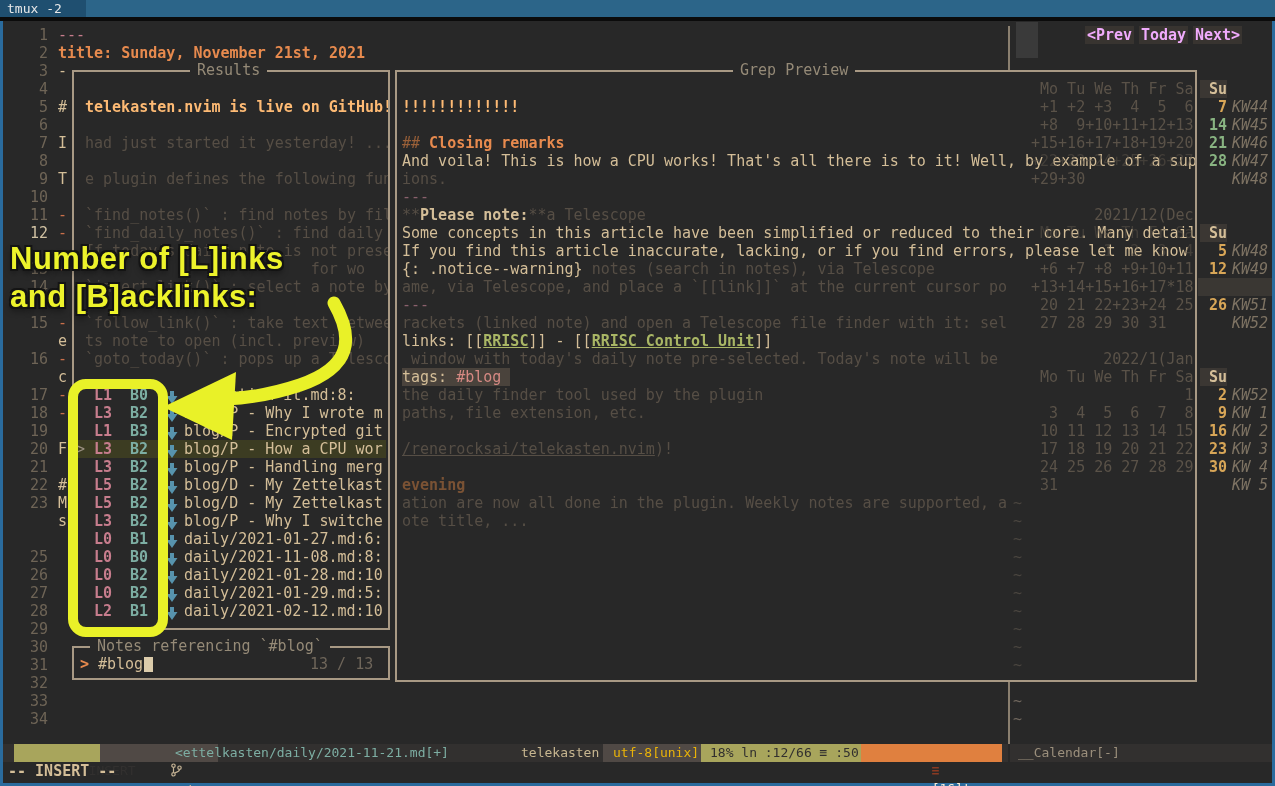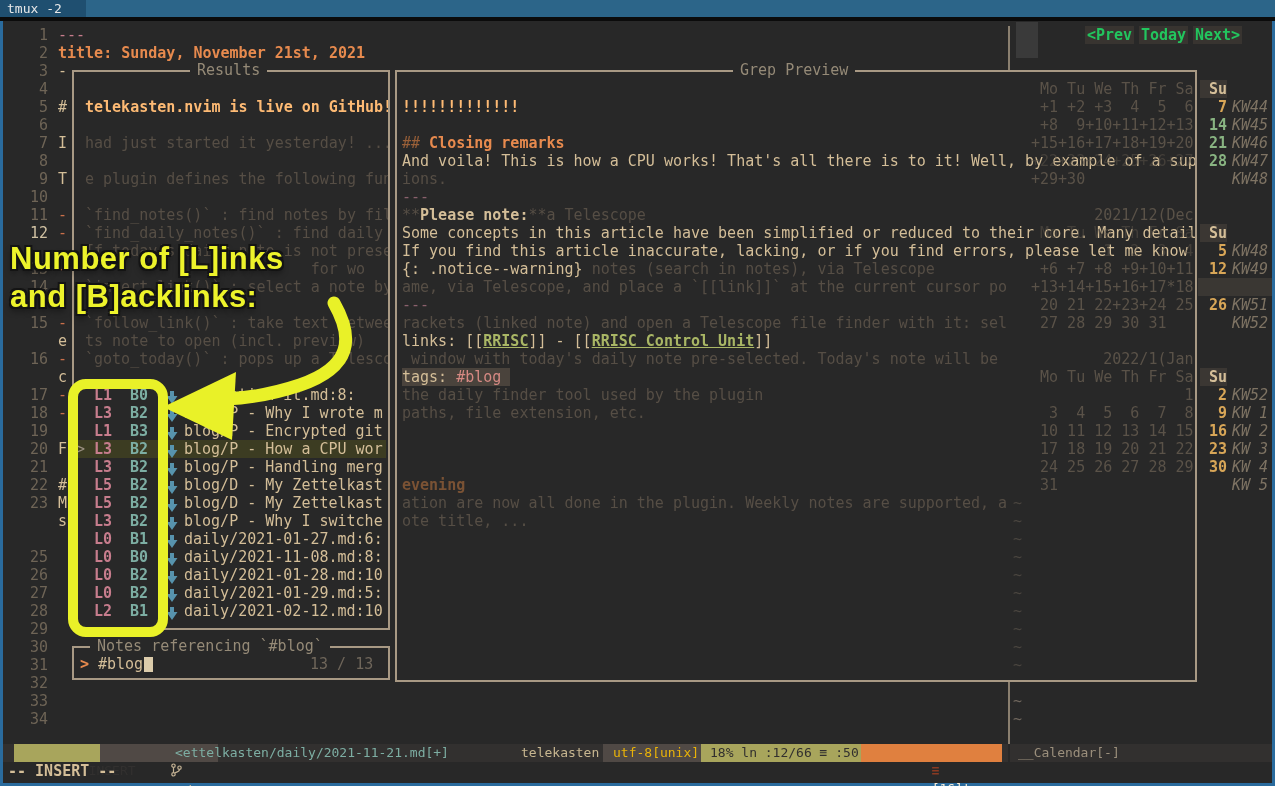--- a/index.html
+++ b/index.html
@@ -22,21 +22,21 @@
   .num{left:4px;width:44px;text-align:right;color:#6e6456}
   .num.bright{color:#d0c1a2}
   .float{position:absolute;background:#282828;border:2px solid #a89984;overflow:hidden;
          box-sizing:border-box;z-index:2}
   .ftitle{position:absolute;font:15px/18px "DejaVu Sans Mono",monospace;color:#958a77;
           background:#282828;padding:0 7px;z-index:4;height:18px;white-space:pre}
   .selbg{position:absolute;left:2px;right:2px;height:18px;background:#3c3c22}
   .hlrow{position:absolute;left:1198px;width:74px;height:18px;background:#3a3733;z-index:1}
   .suhdr{background:#3b3733}
   .seg-bg{background:#4a433c}
-  .navbtn{background:#383430;color:#22c55e}
+  .navbtn{background:#383430;color:#f0abfc}
   #base{position:absolute;inset:0;z-index:1}
   #ghostL{position:absolute;inset:0;z-index:3;pointer-events:none}
   #overlay{position:absolute;inset:0;z-index:5;pointer-events:none}
   .ann-text{position:absolute;left:10px;font:bold 31px/38px "Liberation Sans",sans-serif;
             color:#edf32b;letter-spacing:.5px;
             text-shadow:-2px -2px 0 #141414,2px -2px 0 #141414,-2px 2px 0 #141414,
                         2px 2px 0 #141414,0 4px 6px rgba(0,0,0,.55)}
   .sl-seg{position:absolute;top:0;height:18px;font:13px/18px "DejaVu Sans Mono",monospace;white-space:pre}
 </style>
 </head>
@@ -288,20 +288,21 @@
       <div class="mono" style="top: 170px; left: 5px;"><span class="c-fg">If you find this article inaccurate, lacking, or if you find errors, please let me know</span></div>
       <div class="mono" style="top: 188px; left: 5px;"><span class="c-fg">{: .notice--warning}</span><span class="c-ghost"> notes (search in notes), via Telescope</span></div>
       <div class="mono" style="top: 206px; left: 5px;"><span class="c-ghost">ame, via Telescope, and place a `[[link]]` at the current cursor po</span></div>
       <div class="mono" style="top: 224px; left: 5px;"><span class="c-pinkdim">---</span></div>
       <div class="mono" style="top: 260px; left: 5px;"><span class="c-fg">links: [[</span><span class="c-green b u">RRISC</span><span class="c-fg">]] - [[</span><span class="c-green b u">RRISC Control Unit</span><span class="c-fg">]]</span></div>
       <div class="mono" style="top: 242px; left: 5px;"><span class="c-ghost">rackets (linked note) and open a Telescope file finder with it: sel</span></div>
       <div class="mono" style="top: 278px; left: 5px;"><span class="c-ghost"> window with today's daily note pre-selected. Today's note will be</span></div>
       <div class="mono" style="top: 296px; left: 5px;"><span class="c-fg seg-bg">tags: </span><span class="c-tag seg-bg">#blog </span></div>
       <div class="mono" style="top: 314px; left: 5px;"><span class="c-ghost">the daily finder tool used by the plugin</span></div>
       <div class="mono" style="top: 332px; left: 5px;"><span class="c-ghost">paths, file extension, etc.</span></div>
+      <div class="mono" style="top: 368px; left: 5px;"><span class="c-ghost u">/renerocksai/telekasten.nvim</span><span class="c-ghost">)!</span></div>
       <div class="mono" style="top: 404px; left: 5px;"><span class="c-ghostorange">evening</span></div>
       <div class="mono" style="top: 422px; left: 5px;"><span class="c-ghost">ation are now all done in the plugin. Weekly notes are supported, a</span></div>
       <div class="mono" style="top: 440px; left: 5px;"><span class="c-ghost">ote title, ...</span></div>
     </div>
   <div class="ftitle" style="left:733px;top:61px">Grep Preview</div>
 
   <div class="float" id="prompt-box" style="left:72px;top:646px;width:318px;height:34px">
     <span class="mono c-orange b" style="left:6px;top:7px">&gt; </span>
     <span class="mono c-fg" style="left:24px;top:7px">#blog</span>
     <span class="abs" style="left:70px;top:9px;width:9px;height:15px;background:#dcccab"></span>

